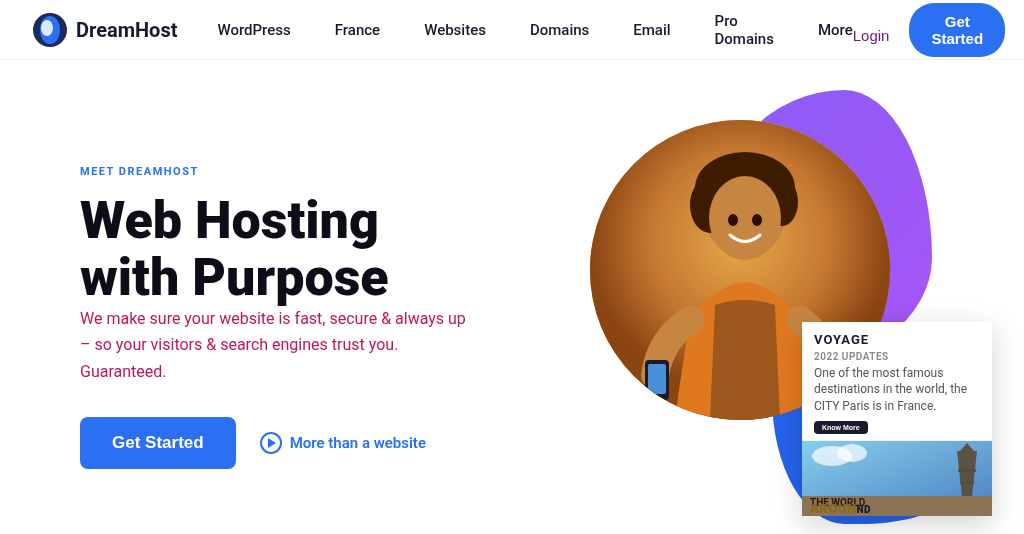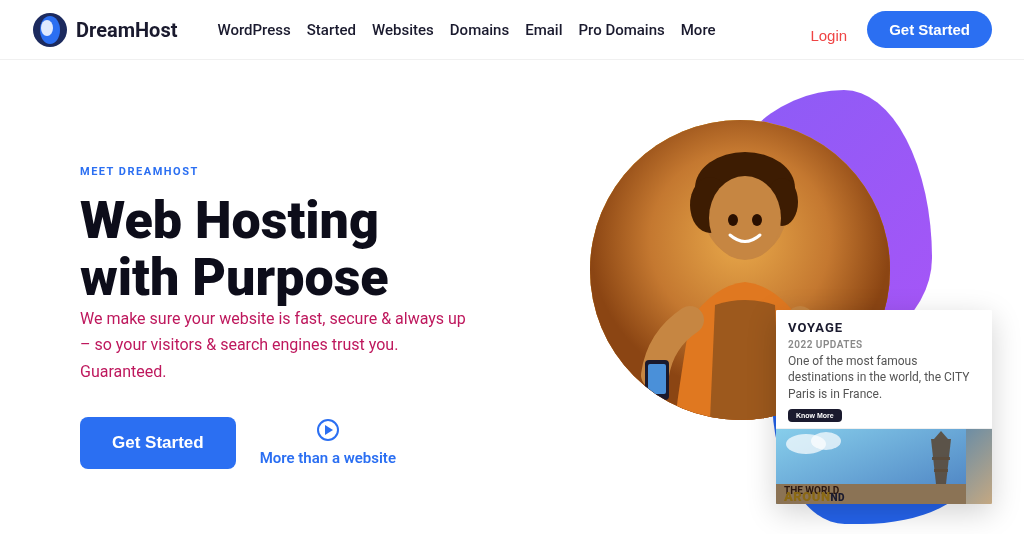--- a/index.html
+++ b/index.html
@@ -28,38 +28,38 @@
       height: 36px;
     }
     .logo-text {
       font-size: 20px;
       font-weight: 700;
       color: #1a1a2e;
     }
     .nav-links {
       display: flex;
       align-items: center;
-      gap: 16px;
+      gap: 44px;
       flex: 1;
     }
     .nav-link {
       font-size: 15px;
       color: #1a1a2e;
       text-decoration: none;
       font-weight: 500;
       cursor: pointer;
     }
     .nav-actions {
       display: flex;
       align-items: center;
       gap: 20px;
     }
     .btn-login {
       font-size: 15px;
-      color: #ef4444;
+      color: #701a75;
       background: none;
       border: none;
       cursor: pointer;
       font-weight: 500;
       margin-top: 12px;
     }
     .btn-get-started-nav {
       background: #2b6ff2;
       color: #fff;
       border: none;
@@ -123,21 +123,20 @@
       display: flex;
       align-items: center;
       gap: 8px;
       color: #2b6ff2;
       font-size: 15px;
       font-weight: 600;
       text-decoration: none;
       cursor: pointer;
       background: none;
       border: none;
-      flex-direction: column;
     }
     .play-icon {
       width: 22px;
       height: 22px;
       border: 2px solid #2b6ff2;
       border-radius: 50%;
       display: flex;
       align-items: center;
       justify-content: center;
       flex-shrink: 0;
@@ -206,23 +205,23 @@
       background: linear-gradient(160deg, #d4a042 0%, #c47a2a 40%, #8b4513 100%);
       position: relative;
       display: flex;
       align-items: flex-end;
       justify-content: center;
     }
 
     
     .card-overlay {
       position: absolute;
-      bottom: 30px;
+      bottom: 18px;
       right: 0px;
-      width: 216px;
+      width: 190px;
       background: #fff;
       border-radius: 1px;
       box-shadow: 0 8px 30px rgba(0,0,0,0.18);
       z-index: 3;
       overflow: hidden;
     }
     .card-header {
       padding: 10px 12px 6px;
       border-bottom: 1px solid #f0f0f0;
     }
@@ -293,21 +292,21 @@
     <svg class="logo-icon" viewBox="0 0 36 36" xmlns="http://www.w3.org/2000/svg">
       <circle cx="18" cy="18" r="17" fill="#1c2a5e"></circle>
       <ellipse cx="18" cy="18" rx="10" ry="14" fill="#2b6ff2"></ellipse>
       <ellipse cx="15" cy="16" rx="6" ry="8" fill="white" opacity="0.85"></ellipse>
     </svg>
     <span class="logo-text">DreamHost</span>
   </a>
 
   <div class="nav-links">
     <a class="nav-link" href="#">WordPress</a>
-    <a class="nav-link" href="#">Started</a>
+    <a class="nav-link" href="#">France</a>
     <a class="nav-link" href="#">Websites</a>
     <a class="nav-link" href="#">Domains</a>
     <a class="nav-link" href="#">Email</a>
     <a class="nav-link" href="#">Pro Domains</a>
     <a class="nav-link" href="#">More</a>
   </div>
 
   <div class="nav-actions">
     <button class="btn-login">Login</button>
     <button class="btn-get-started-nav">Get Started</button>

